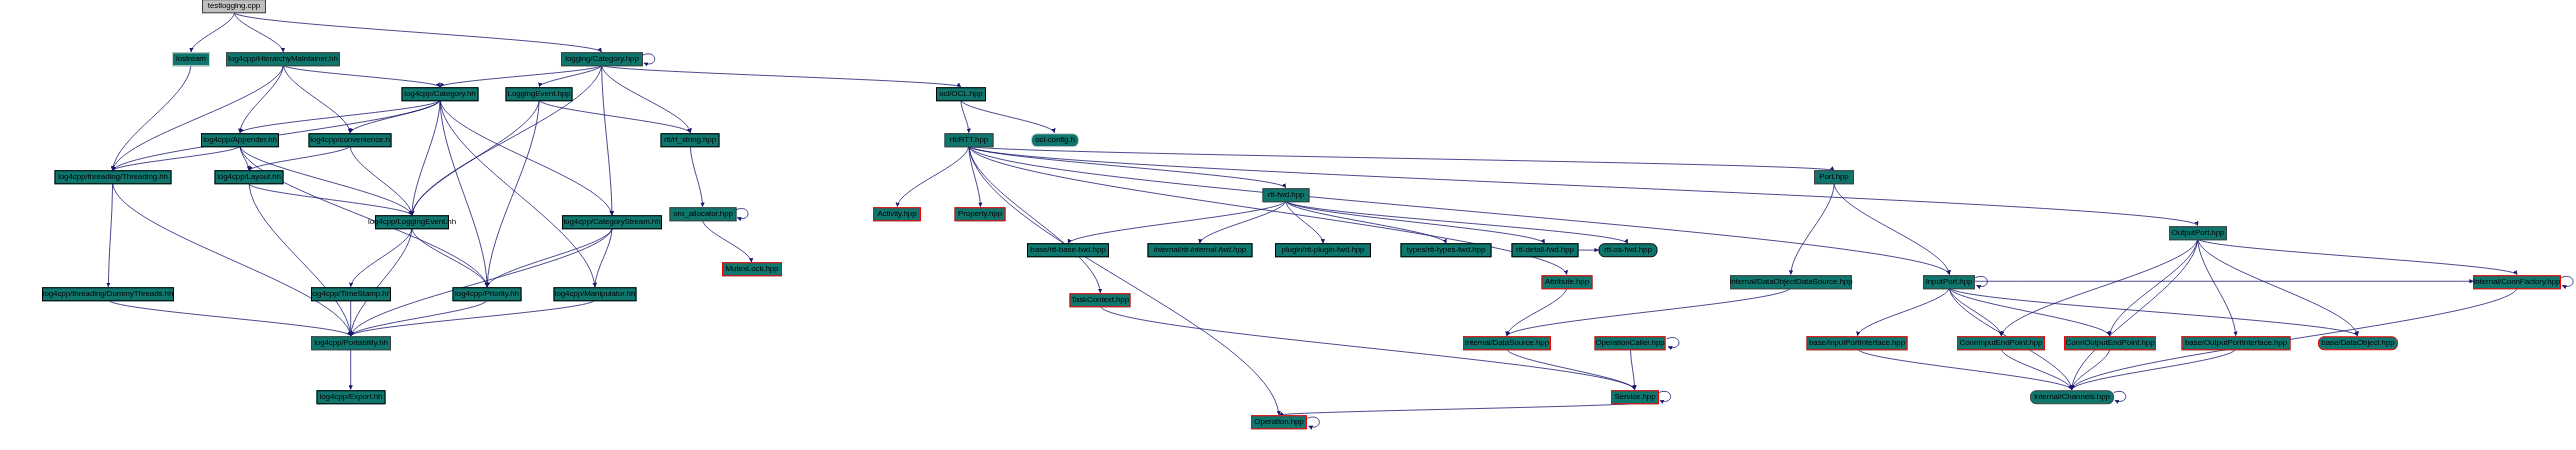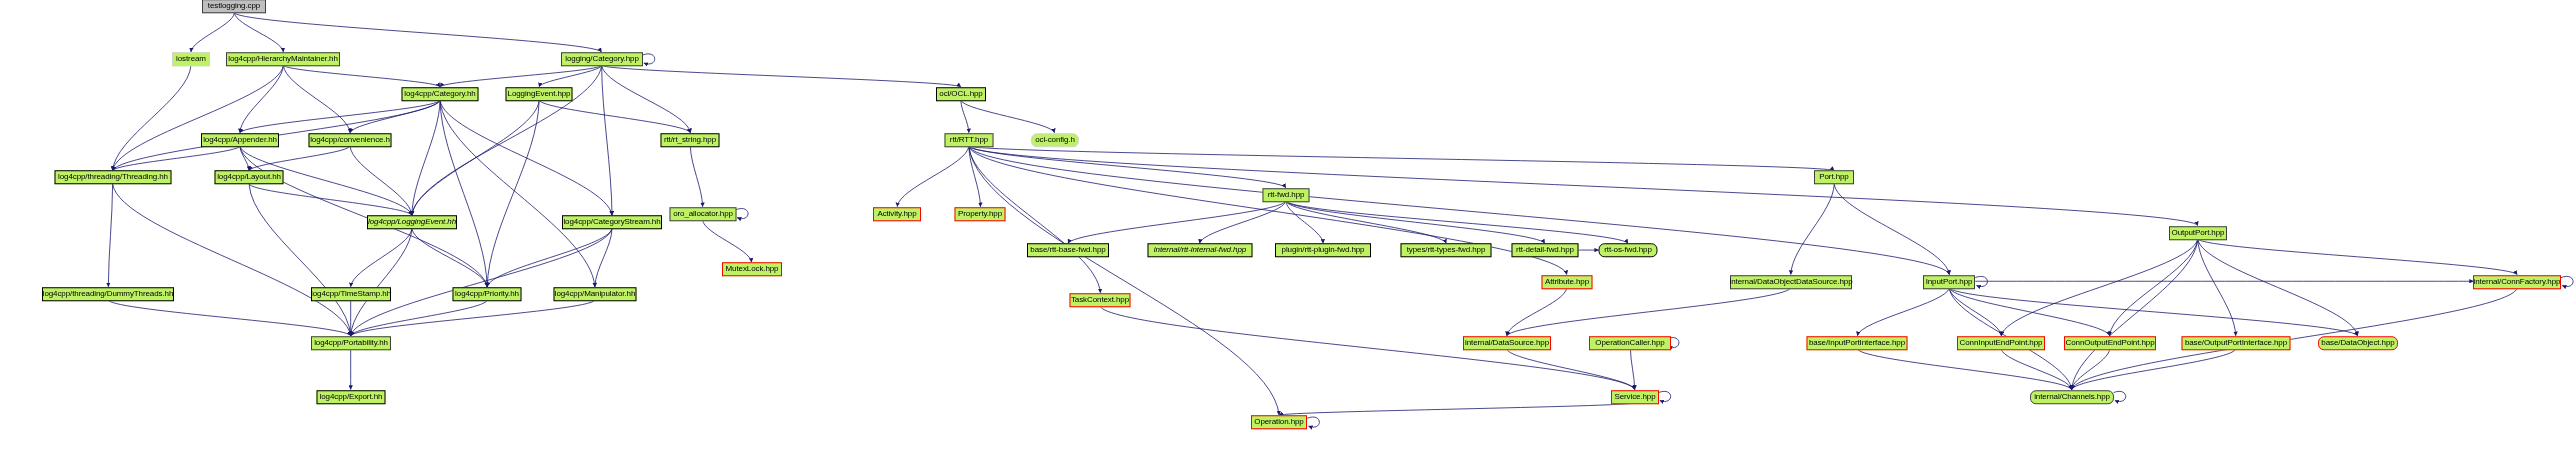--- a/index.html
+++ b/index.html
@@ -34,21 +34,21 @@
   .node {
     position: absolute;
     box-sizing: border-box;
     display: flex;
     align-items: center;
     justify-content: center;
     white-space: nowrap;
     font-size: 8px;
     line-height: 1;
     color: #000000;
-    background: #bef264;
+    background: #0f766e;
     border: 0.6px solid #000000;
     height: 13.5px;
     transform: translate(-50%, -50%);
     letter-spacing: -0.1px;
   }
   .node.root {
     background: #bfbfbf;
     border: 0.6px solid #404040;
   }
   .node.solid {
@@ -227,21 +227,21 @@
       </div>
       <div class="node solid" style="left: 703px; top: 214px; width: 67px;">
         <span class="node-label">oro_allocator.hpp</span>
       </div>
       <div class="node red" style="left: 897px; top: 214px; width: 48px;">
         <span class="node-label">Activity.hpp</span>
       </div>
       <div class="node red" style="left: 980px; top: 214px; width: 51px;">
         <span class="node-label">Property.hpp</span>
       </div>
-      <div class="node default" style="left: 412px; top: 222px; width: 90px; font-style: italic;">
+      <div class="node default" style="left: 412px; top: 222px; width: 74px;">
         <span class="node-label">log4cpp/LoggingEvent.hh</span>
       </div>
       <div class="node default" style="left: 612px; top: 222px; width: 100px;">
         <span class="node-label">log4cpp/CategoryStream.hh</span>
       </div>
       <div class="node solid" style="left: 2198px; top: 233px; width: 58px;">
         <span class="node-label">OutputPort.hpp</span>
       </div>
       <div class="node default" style="left: 1068px; top: 250px; width: 82px;">
         <span class="node-label">base/rtt-base-fwd.hpp</span>
@@ -287,21 +287,21 @@
       </div>
       <div class="node default" style="left: 595px; top: 294px; width: 83px;">
         <span class="node-label">log4cpp/Manipulator.hh</span>
       </div>
       <div class="node red" style="left: 1100px; top: 300px; width: 61px;">
         <span class="node-label">TaskContext.hpp</span>
       </div>
       <div class="node red" style="left: 1507px; top: 343px; width: 88px;">
         <span class="node-label">internal/DataSource.hpp</span>
       </div>
-      <div class="node red" style="left: 1630px; top: 343px; width: 82px;">
+      <div class="node red" style="left: 1630px; top: 343px; width: 71px;">
         <span class="node-label">OperationCaller.hpp</span>
       </div>
       <div class="node red" style="left: 1857px; top: 343px; width: 101px;">
         <span class="node-label">base/InputPortInterface.hpp</span>
       </div>
       <div class="node red" style="left: 2001px; top: 343px; width: 88px;">
         <span class="node-label">ConnInputEndPoint.hpp</span>
       </div>
       <div class="node red" style="left: 2110px; top: 343px; width: 92px;">
         <span class="node-label">ConnOutputEndPoint.hpp</span>

